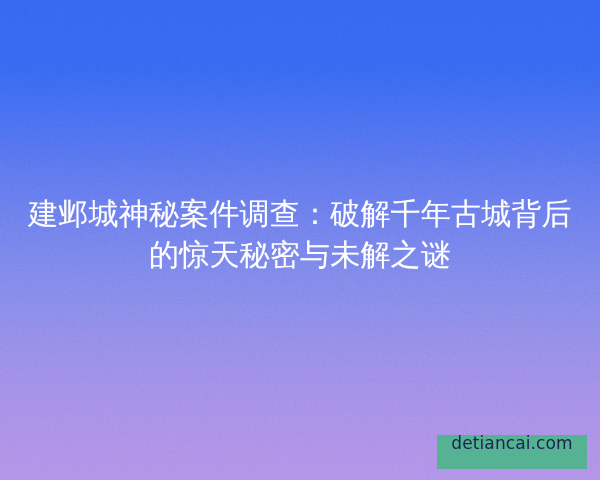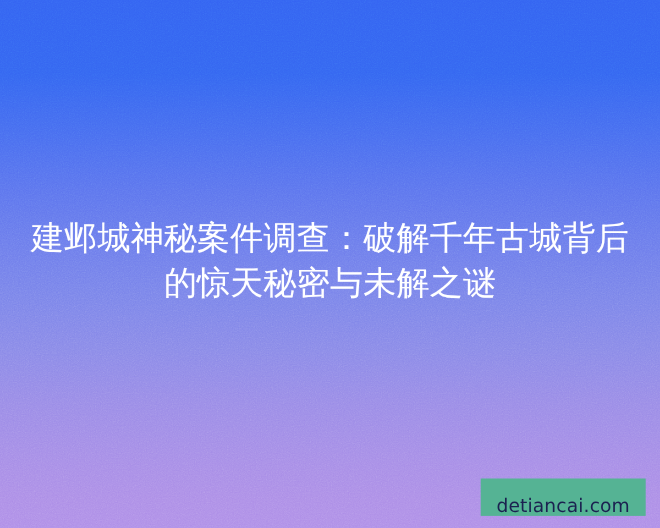--- a/index.html
+++ b/index.html
@@ -56,39 +56,39 @@
     right: 0;
     top: 196px;
     text-align: center;
     padding: 0 20px;
     box-sizing: border-box;
   }
 
   #title-text {
     display: block;
     color: #ffffff;
-    font-family: Liberation Serif, serif;
+    font-family: Liberation Mono, monospace;
     font-size: 30px;
     line-height: 41px;
     font-weight: 400;
     letter-spacing: 0.2px;
     white-space: pre-line;
     text-shadow: 0 0 1px rgba(255,255,255,0.28);
   }
 
   
   #watermark-badge {
     position: absolute;
     left: 437px;
     top: 435px;
     width: 150px;
     height: 34px;
     background: #55b394;
     display: flex;
-    align-items: flex-end;
+    align-items: flex-start;
     justify-content: center;
   }
 
   #watermark-label {
     color: #1b2150;
     font-family: "DejaVu Sans", "Liberation Sans", sans-serif;
     font-size: 17px;
     line-height: 17px;
     letter-spacing: 0.1px;
     font-weight: 400;

